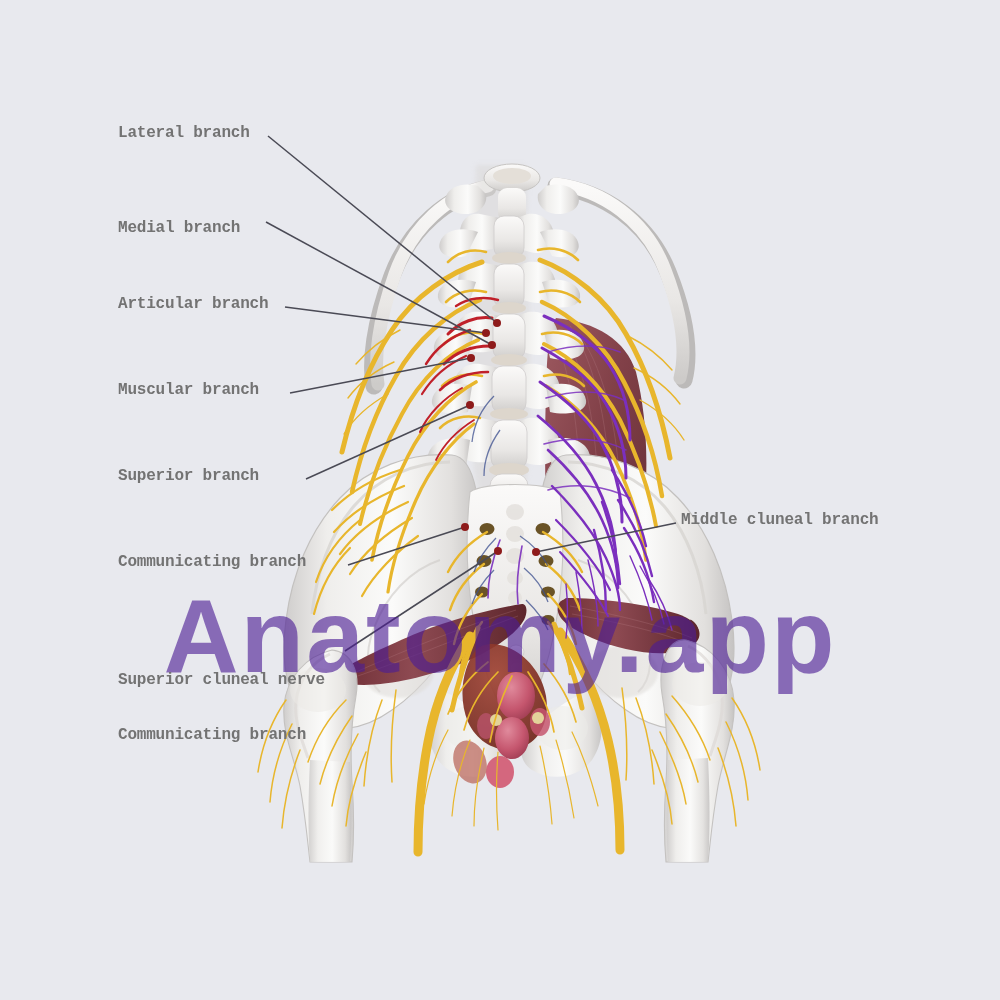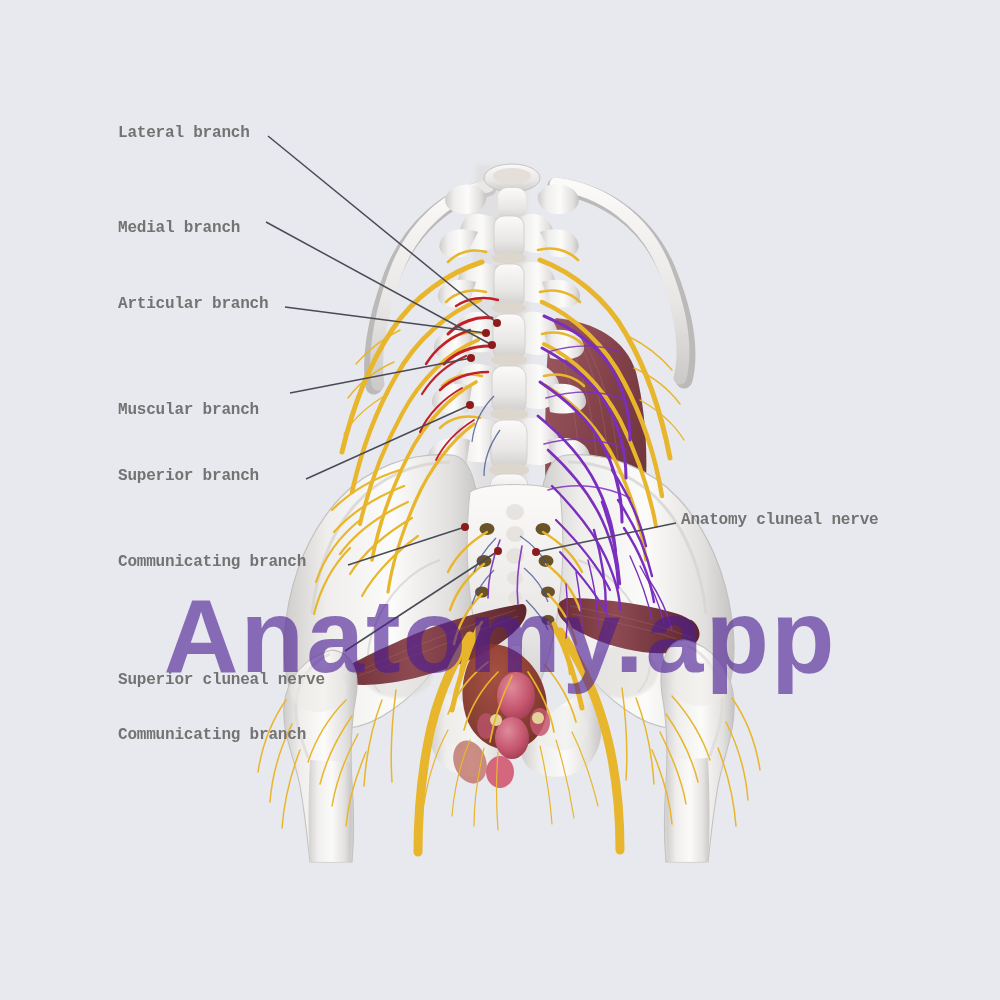--- a/index.html
+++ b/index.html
@@ -493,23 +493,23 @@
   </svg>
 
   <div id="watermark">
     <div id="watermark-text" style="color: #4c1d95;">Anatomy.app</div>
   </div>
 
   <div id="labels-left-layer">
       <div class="label" style="left: 118px; top: 125px;">Lateral branch</div>
       <div class="label" style="left: 118px; top: 211px; margin-top: 9px;">Medial branch</div>
       <div class="label" style="left: 118px; top: 296px;">Articular branch</div>
-      <div class="label" style="left: 118px; top: 382px; margin-top: 20px;">Muscular branch</div>
+      <div class="label" style="left: 118px; top: 382px;">Muscular branch</div>
       <div class="label" style="left: 118px; top: 468px;">Superior branch</div>
       <div class="label" style="left: 118px; top: 554px;">Communicating branch</div>
       <div class="label" style="left: 118px; top: 640px; margin-top: 32px;">Superior cluneal nerve</div>
       <div class="label" style="left: 118px; top: 727px;">Communicating branch</div>
     </div>
   <div id="labels-right-layer">
-      <div class="label" style="left: 681px; top: 512px;">Anatomy cluneal nerve</div>
+      <div class="label" style="left: 681px; top: 512px;">Middle cluneal branch</div>
     </div>
 
 </div>
 
 </body></html>

